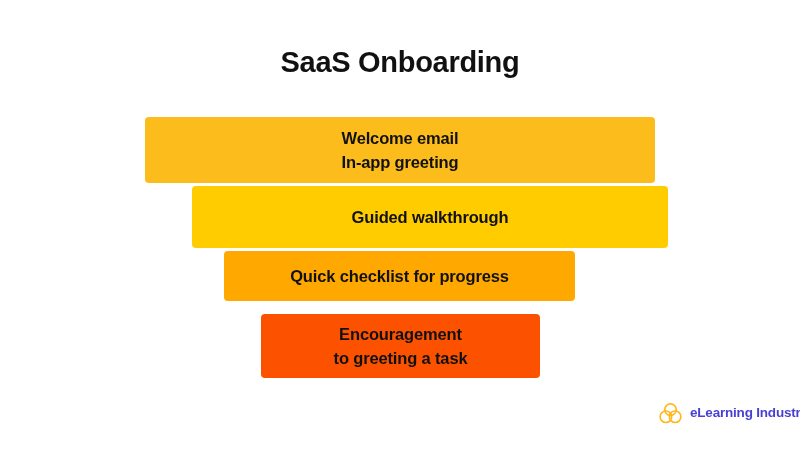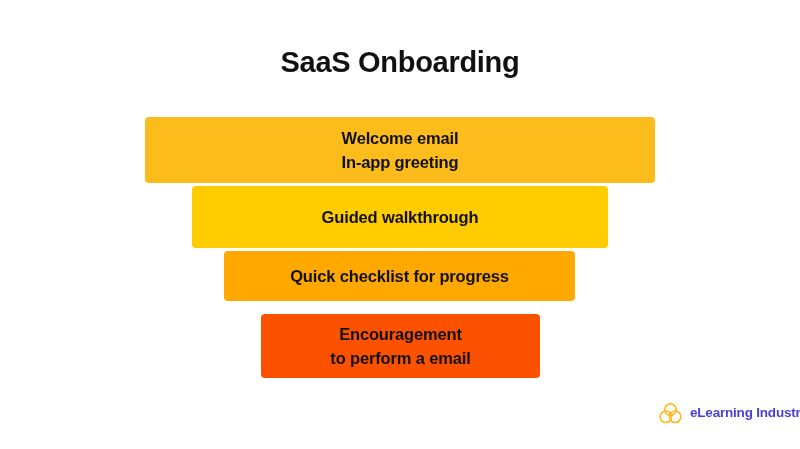--- a/index.html
+++ b/index.html
@@ -58,21 +58,21 @@
   .stage-1 {
     left: 145px;
     top: 0px;
     width: 510px;
     height: 66px;
     background: #fbbc1c;
   }
   .stage-2 {
     left: 192px;
     top: 69px;
-    width: 416px;
+    width: 476px;
     height: 62px;
     background: #ffcc00;
   }
   .stage-3 {
     left: 224px;
     top: 134px;
     width: 351px;
     height: 50px;
     background: #ffa800;
   }
@@ -124,21 +124,21 @@
     <div class="funnel-stage stage-2">
       <div class="stage-label">Guided walkthrough</div>
     </div>
 
     <div class="funnel-stage stage-3">
       <div class="stage-label">Quick checklist for progress</div>
     </div>
 
     <div class="funnel-stage stage-4">
       <div class="stage-label">Encouragement
-to perform a email</div>
+to greeting a task</div>
     </div>
 
   </div>
 
   <div class="brand">
     <svg class="brand-mark" viewBox="0 0 26 26">
       <g fill="none" stroke="#ffb81c" stroke-width="1.7">
         <circle cx="13" cy="9" r="6"></circle>
         <circle cx="8.2" cy="16.4" r="6"></circle>
         <circle cx="17.8" cy="16.4" r="6"></circle>

